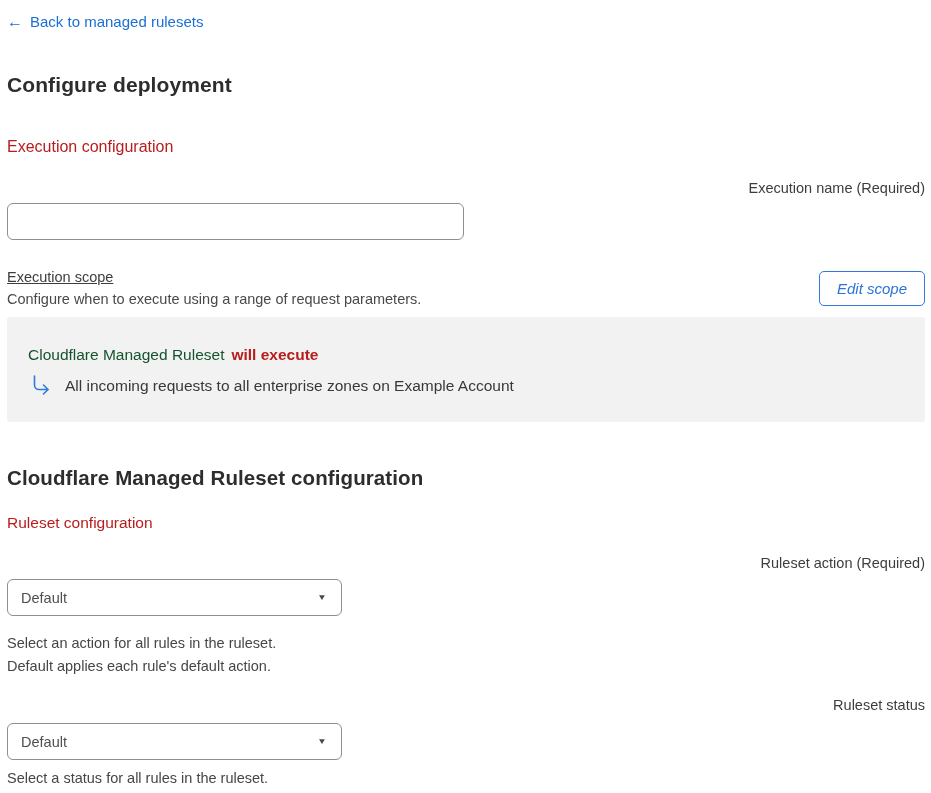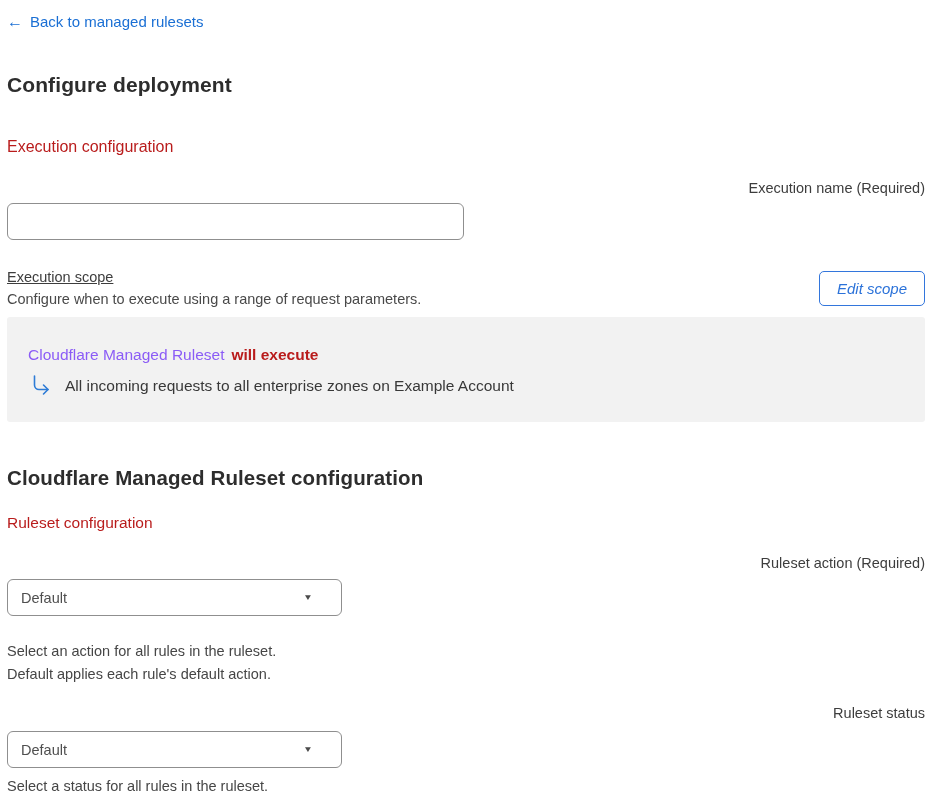--- a/index.html
+++ b/index.html
@@ -79,46 +79,46 @@
 
   
   .scope-panel {
     margin-top: 7px;
     width: 918px;
     background: #f2f2f2;
     border-radius: 3px;
     padding: 28px 20px 26px 21px;
   }
   .panel-line1 { font-size: 15.5px; line-height: 20px; }
-  .panel-line1 .ruleset-name { color: #8b5cf6; }
+  .panel-line1 .ruleset-name { color: #14532d; }
   .panel-line1 .suffix { color: #b91c1c; margin-left: 7px; font-weight: bold; }
   .panel-line2 {
     margin-top: 10px;
     display: flex; align-items: center; gap: 13px;
     padding-left: 3px;
     font-size: 15.5px; line-height: 20px; color: #383838;
   }
   .scope-arrow-svg { display: block; flex: 0 0 auto; }
 
   
   .select {
     margin-top: 7px;
     width: 335px; height: 37px;
     border: 1px solid #8f8f8f; border-radius: 6px;
     background: #ffffff;
     display: flex; align-items: center; justify-content: space-between;
-    padding: 0 28px 0 13px;
+    padding: 0 14px 0 13px;
     cursor: pointer;
   }
   .select.status-sel { margin-top: 9px; }
   .select .value { font-size: 14.5px; color: #4f4f4f; }
   .select .caret { font-size: 10px; color: #4a4a4a; transform: scaleY(0.85); }
 
   
-  .helper { margin-top: 24px; }
+  .helper { margin-top: 16px; }
   .helper.single { margin-top: 7px; }
   .helper div { font-size: 14.5px; line-height: 22.5px; color: #464646; }
 </style>
 </head>
 <body>
 
 <div class="page">
 
   <a class="back-link">
     <span class="arrow">←</span>

